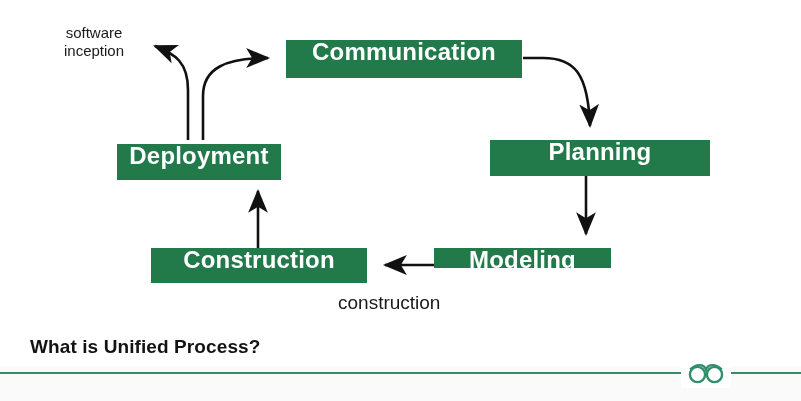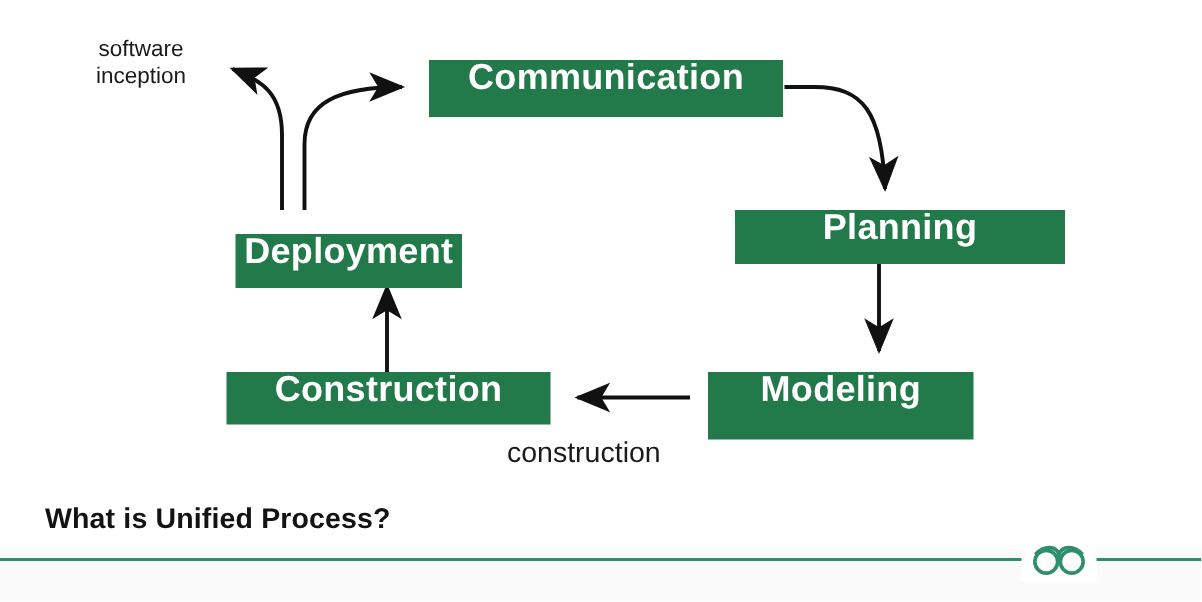--- a/index.html
+++ b/index.html
@@ -124,29 +124,29 @@
   </svg>
 
   <div class="phase-box" style="left:286px; top:40px; width:236px; height:38px;">
     <span>Communication</span>
   </div>
 
   <div class="phase-box" style="left:490px; top:140px; width:220px; height:36px;">
     <span>Planning</span>
   </div>
 
-  <div class="phase-box" style="left:472px; top:248px; width:177px; height:45px;">
+  <div class="phase-box" style="left:434px; top:248px; width:177px; height:20px;">
     <span>Modeling</span>
   </div>
 
   <div class="phase-box" style="left:151px; top:248px; width:216px; height:35px;">
     <span>Construction</span>
   </div>
 
-  <div class="phase-box" style="left:117px; top:156px; width:151px; height:36px;margin-left:40px;">
+  <div class="phase-box" style="left:117px; top:144px; width:164px; height:36px;">
     <span>Deployment</span>
   </div>
 
   <div class="edge-label two-line" style="left:44px; top:24px; width:100px;">
     <span>software</span><br>
     <span>inception</span>
   </div>
 
 
 

